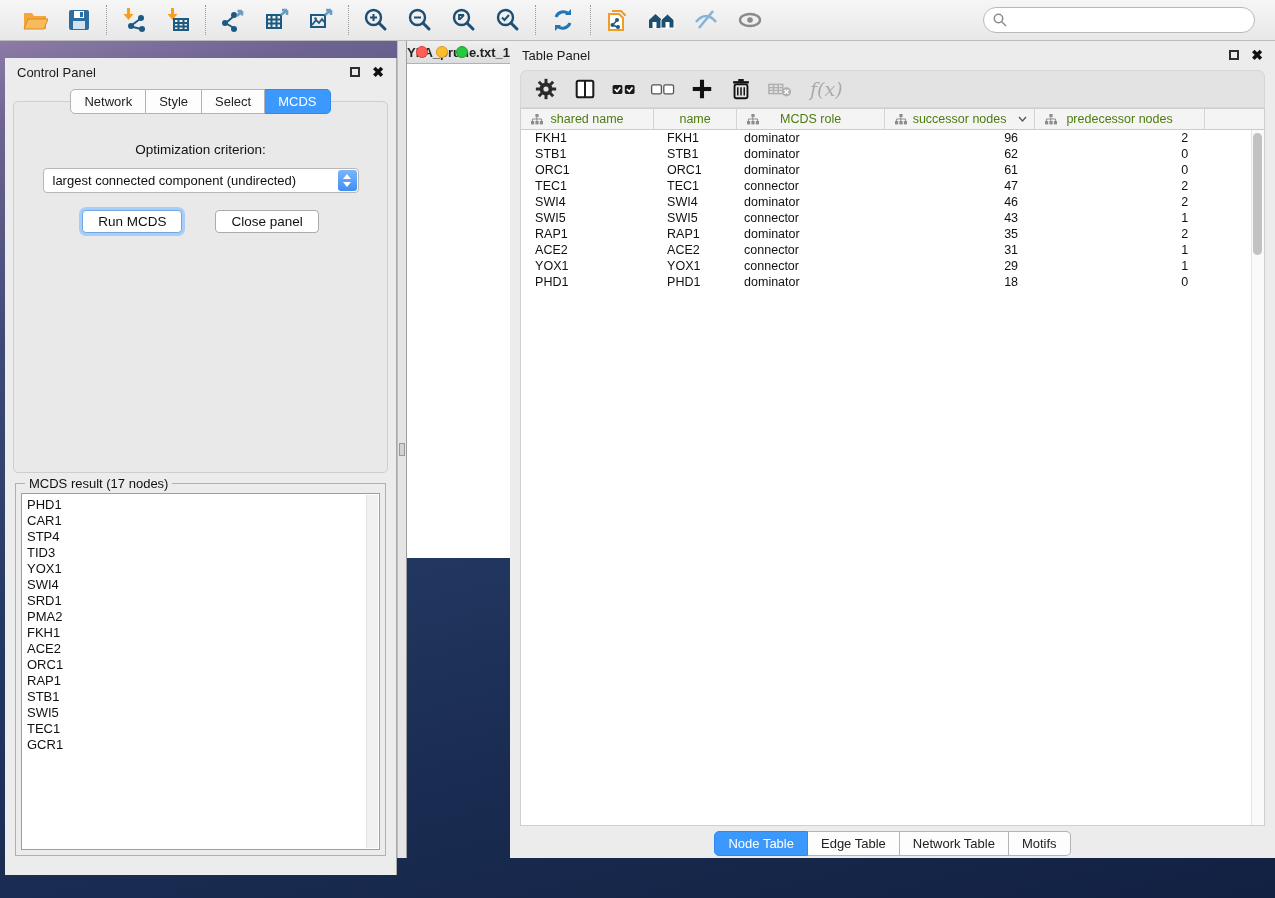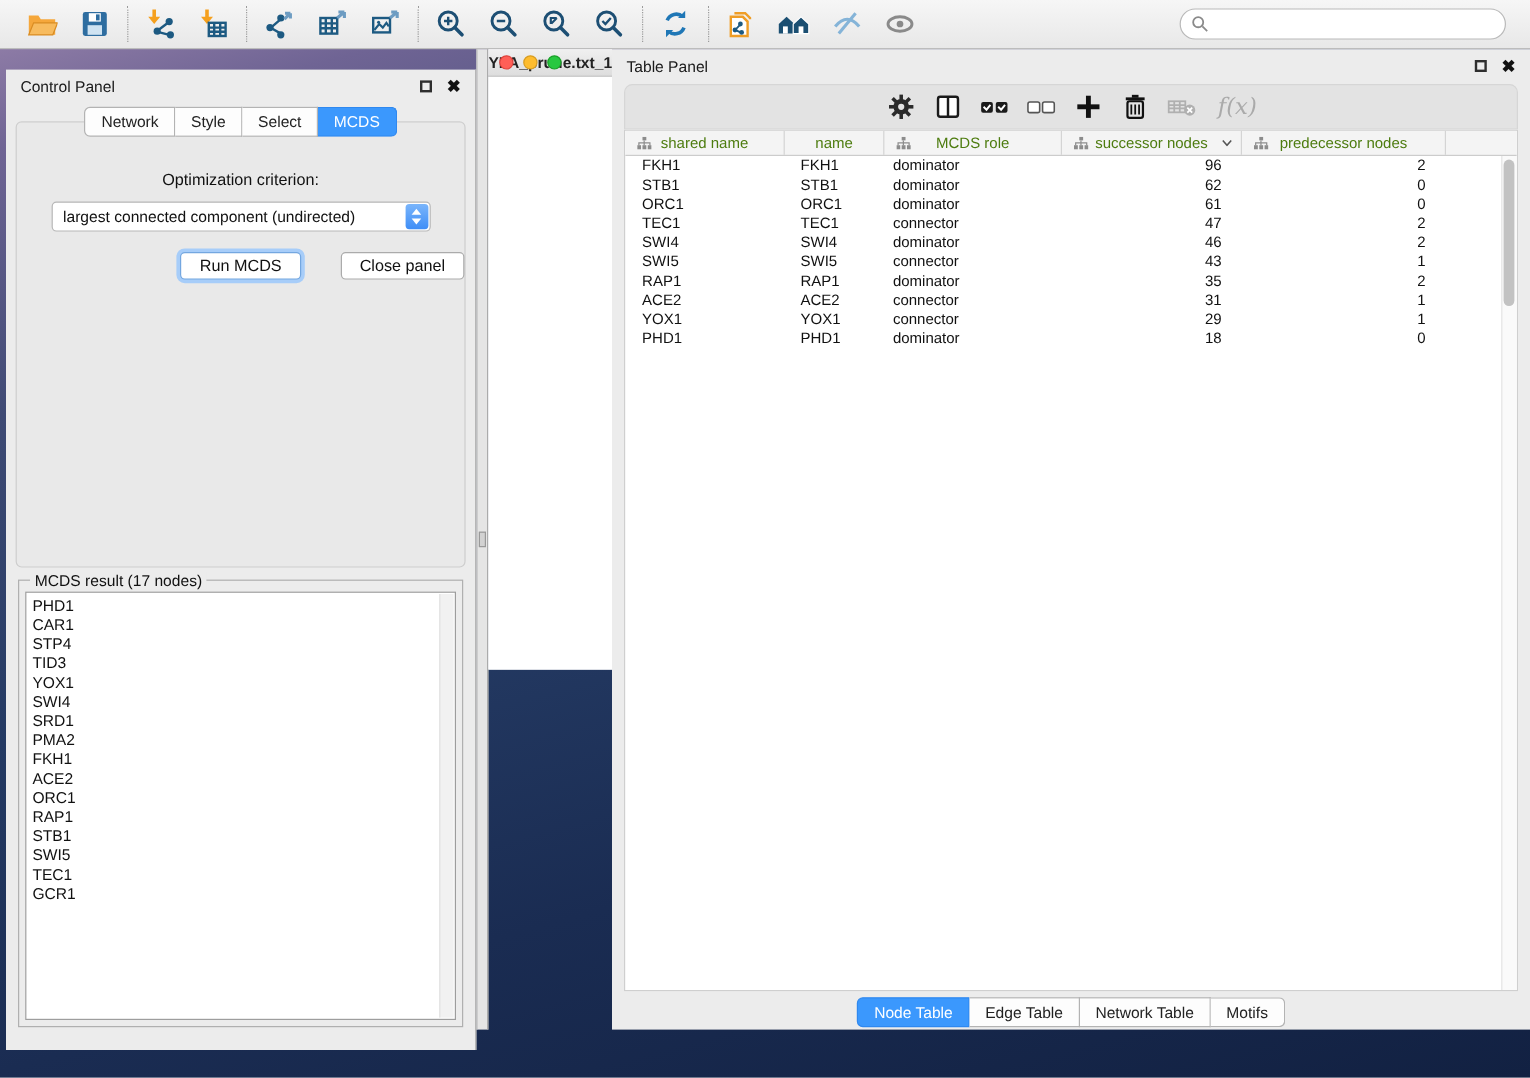--- a/index.html
+++ b/index.html
@@ -36,21 +36,21 @@
   .tab.active { background:#3b98fd; border-color:#2f88ef; color:#fff; }
   .cpbody { position:absolute; left:8px; right:8px; top:43px; height:372px;
     background:#e9e9e9; border:1px solid #cecece; border-radius:5px; z-index:1; }
   .opt-label { margin-top:40px; text-align:center; font-size:13.5px; color:#111; }
   .selectbox { margin:11px auto 0; width:316px; height:25px; background:#fff; border:1px solid #b7b7b7;
     border-radius:4px; position:relative; display:flex; align-items:center; padding-left:9px; font-size:13px; color:#111; }
   .spinner { position:absolute; right:1px; top:1px; bottom:1px; width:19px; border-radius:3px;
     background:linear-gradient(#7ab5fb,#3f8ef7); display:flex; flex-direction:column; align-items:center; justify-content:center; gap:3px; }
   .spup { width:0; height:0; border-left:4px solid transparent; border-right:4px solid transparent; border-bottom:5px solid #fff; }
   .spdn { width:0; height:0; border-left:4px solid transparent; border-right:4px solid transparent; border-top:5px solid #fff; }
-  .btnrow { display:flex; justify-content:flex-end; gap:33px; margin-top:17px; }
+  .btnrow { display:flex; justify-content:center; gap:33px; margin-top:17px; }
   .btn { font-size:13.5px; padding:3px 15px; background:#fff; border:1px solid #ababab; border-radius:4px; color:#111; }
   .btn.focus { box-shadow:0 0 0 3px #a7cdf9; border-color:#74a7e0; }
   .groupbox { position:absolute; left:10px; right:10px; top:425px; bottom:19px;
     border:1px solid #b0b0b0; background:#ececec; }
   .legend { position:absolute; top:-8px; left:9px; background:#ececec; padding:0 4px; font-size:13px; color:#111; }
   .listbox { position:absolute; left:5px; right:5px; top:9px; bottom:5px; background:#fff;
     border:1px solid #9d9d9d; overflow:hidden; }
   .list-items { padding:3px 0 0 5px; font-size:13px; line-height:16px; color:#111; }
   .list-scroll { position:absolute; top:1px; bottom:1px; right:1px; width:12px; background:#f1f1f1; border-left:1px solid #e2e2e2; }
 
@@ -70,21 +70,21 @@
   .light { width:12px; height:12px; border-radius:50%; }
   .l-red { background:#ff5f57; border:1px solid #e0443e; }
   .l-yel { background:#febc2e; border:1px solid #d89d20; }
   .l-grn { background:#28c840; border:1px solid #1ba129; }
   .netcanvas { flex:1; position:relative; background:#fff; }
   .netcanvas svg { position:absolute; left:0; top:0; }
 
   
   .tablepanel { flex:1; background:#ececec; display:flex; flex-direction:column; position:relative; }
   .tp-toolbar { margin:1px 10px 0; height:38px; background:#e3e3e3; border:1px solid #d6d6d6;
-    border-radius:7px 7px 0 0; display:flex; align-items:center; gap:13px; padding:0 12px;justify-content:center; }
+    border-radius:7px 7px 0 0; display:flex; align-items:center; gap:13px; padding:0 12px; }
   .tt { width:26px; height:26px; display:flex; align-items:center; justify-content:center; }
   .fx { font-family:"DejaVu Serif", serif; font-style:italic; font-size:19px; color:#aaa; padding-left:4px; }
   .tp-table { margin:0 10px; background:#fff; border:1px solid #cfcfcf; flex:1; position:relative; overflow:hidden; }
   .tgrid { display:grid; grid-template-columns:132px 83px 148px 150px 170px 1fr; }
   .thead { background:#f4f4f4; border-bottom:1px solid #ccc; height:21px; font-size:12.5px; }
   .th { position:relative; display:flex; align-items:center; justify-content:center; color:#4d7c0f; border-left:1px solid #d4d4d4; }
   .th:first-child { border-left:none; }
   .th .cicon { position:absolute; left:10px; top:5px; }
   .th .sort { position:absolute; right:7px; top:7px; }
   .trow { height:16px; font-size:12.5px; color:#111; align-items:center; }

